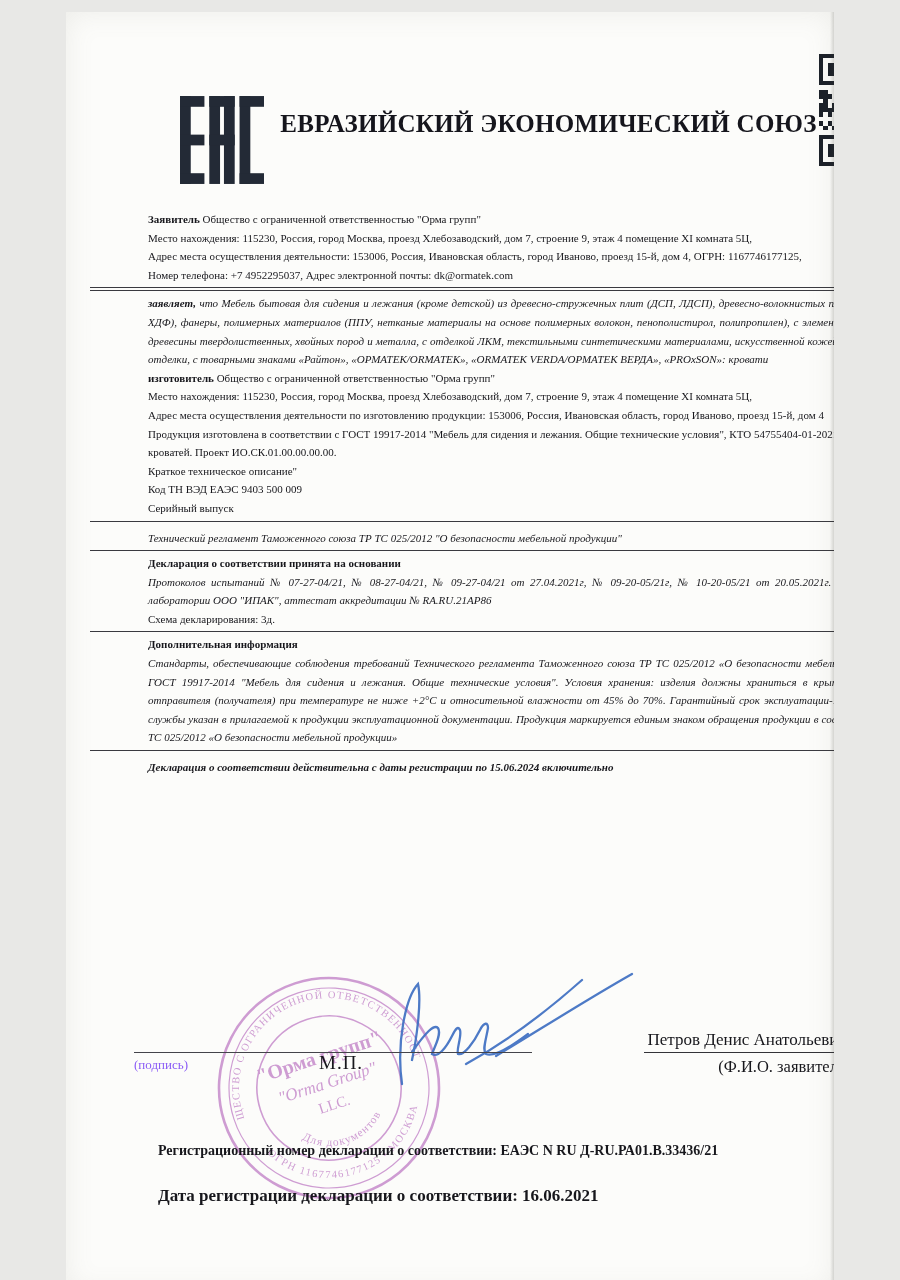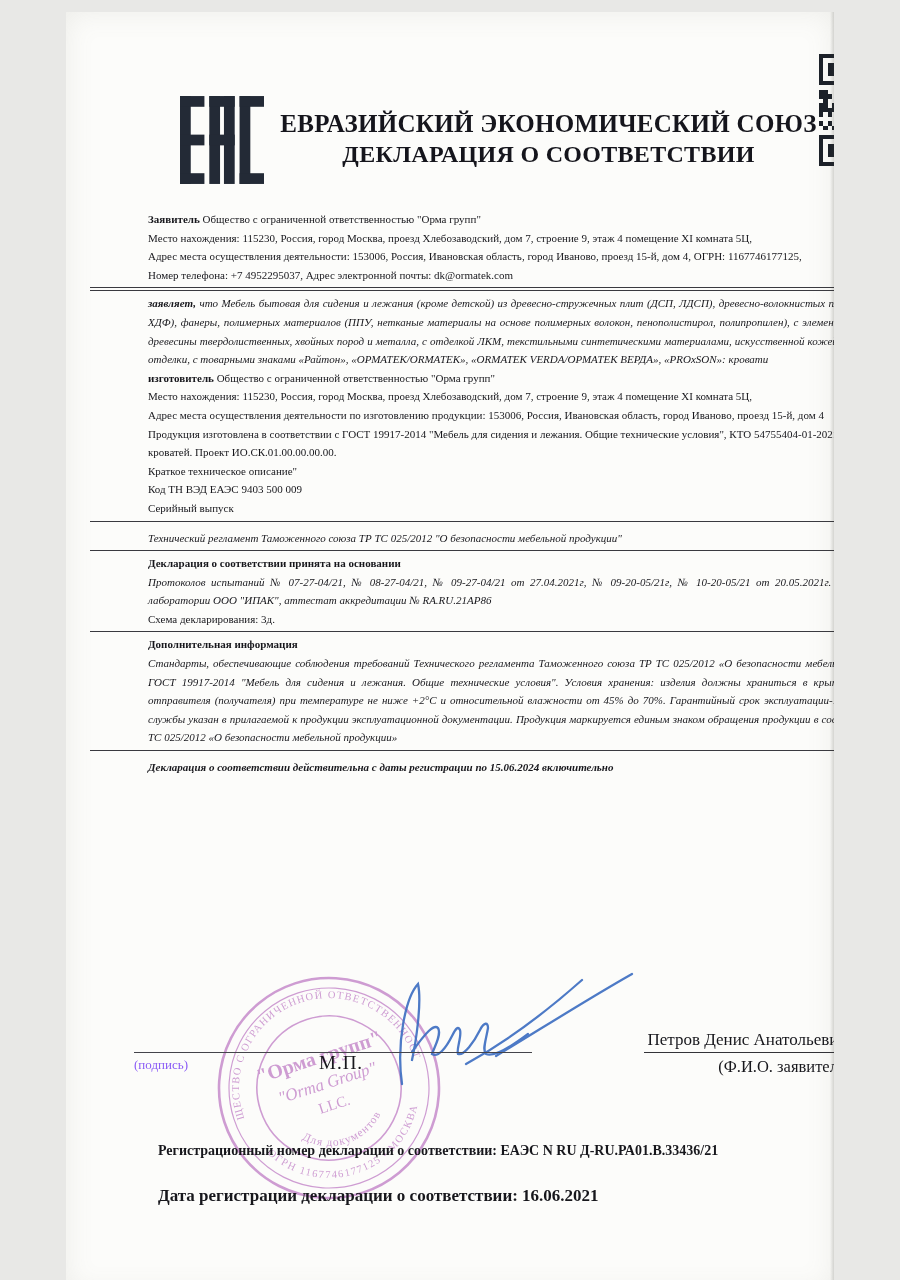--- a/index.html
+++ b/index.html
@@ -67,21 +67,20 @@
       <rect x="30" y="39.5" width="26" height="11"></rect>
 
       <rect x="61" y="0" width="11" height="90"></rect>
       <rect x="61" y="0" width="25" height="11"></rect>
       <rect x="61" y="79" width="25" height="11"></rect>
     </g>
   </svg>
 
   <div class="header-title">
     <div class="t1">ЕВРАЗИЙСКИЙ ЭКОНОМИЧЕСКИЙ СОЮЗ</div>
-    <div class="t2">ДЕКЛАРАЦИЯ О СООТВЕТСТВИИ</div>
   </div>
 
   <svg class="qr" id="qr-svg" viewBox="0 0 25 25" shape-rendering="crispEdges">
       <rect x="0" y="0" width="1" height="1" fill="#1c2129"></rect>
       <rect x="1" y="0" width="1" height="1" fill="#1c2129"></rect>
       <rect x="2" y="0" width="1" height="1" fill="#1c2129"></rect>
       <rect x="3" y="0" width="1" height="1" fill="#1c2129"></rect>
       <rect x="4" y="0" width="1" height="1" fill="#1c2129"></rect>
       <rect x="5" y="0" width="1" height="1" fill="#1c2129"></rect>
       <rect x="6" y="0" width="1" height="1" fill="#1c2129"></rect>

